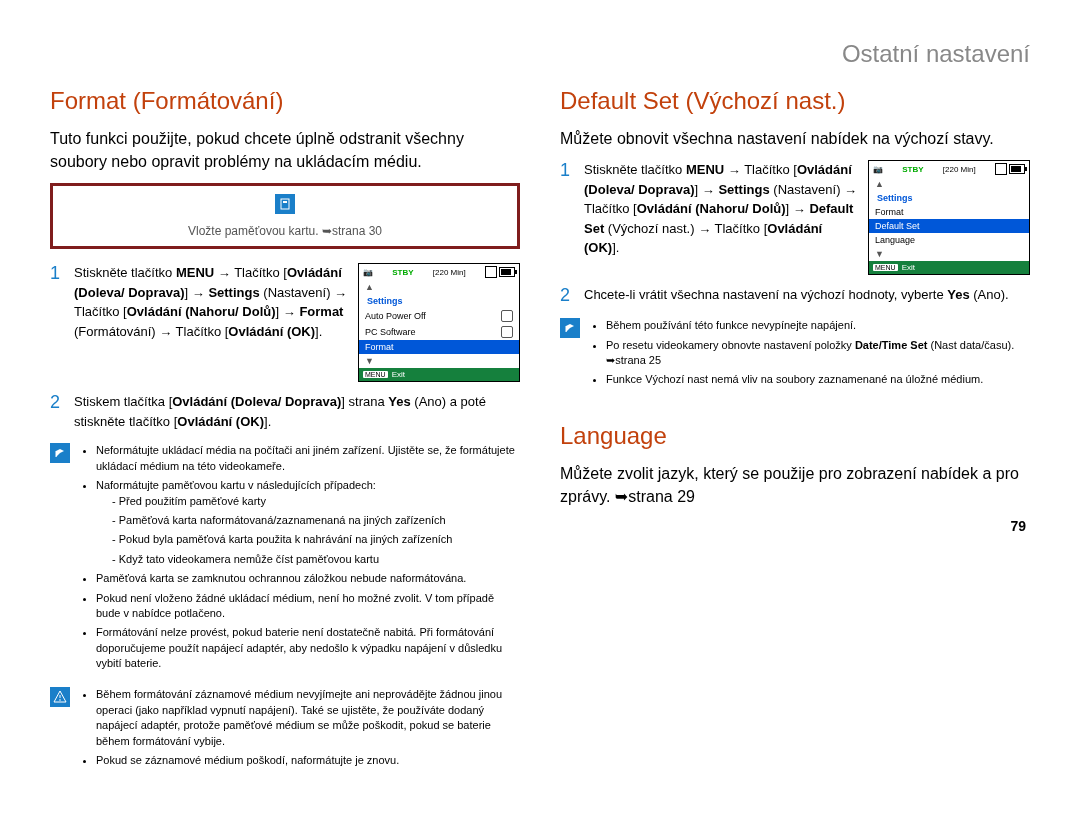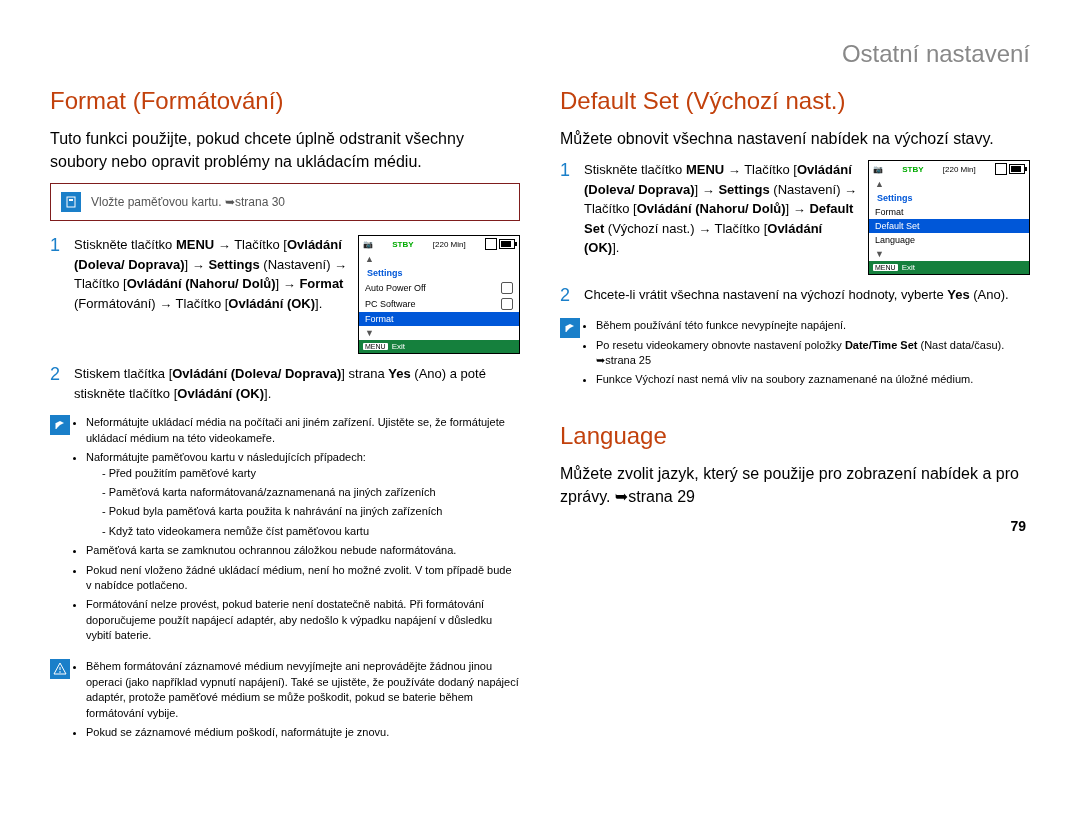--- a/index.html
+++ b/index.html
@@ -34,28 +34,29 @@
     font-weight: 400;
     color: #c2410c;
     margin: 0 0 12px 0;
   }
   p {
     font-size: 16px;
     line-height: 1.45;
     margin: 0 0 10px 0;
   }
   .infobox {
-    border: 1px solid #7f1d1d;
+    border: 3px solid #7f1d1d;
     padding: 8px 10px;
     display: flex;
     align-items: center;
     gap: 10px;
     font-size: 12px;
     color: #555;
     margin: 10px 0 14px 0;
+    flex-direction: column;
   }
   .icon-box {
     width: 20px;
     height: 20px;
     display: inline-flex;
     align-items: center;
     justify-content: center;
     font-size: 12px;
     font-weight: bold;
     color: #fff;
@@ -120,20 +121,21 @@
   .menu-tag {
     background: #fff;
     color: #000;
     padding: 0 2px;
     font-size: 7px;
     border-radius: 1px;
   }
   .note-block {
     display: flex;
     align-items: flex-start;
+    gap: 10px;
     margin: 12px 0;
   }
   .note-body {
     font-size: 11px;
     line-height: 1.4;
   }
   .note-body ul {
     margin: 0;
     padding-left: 16px;
   }

